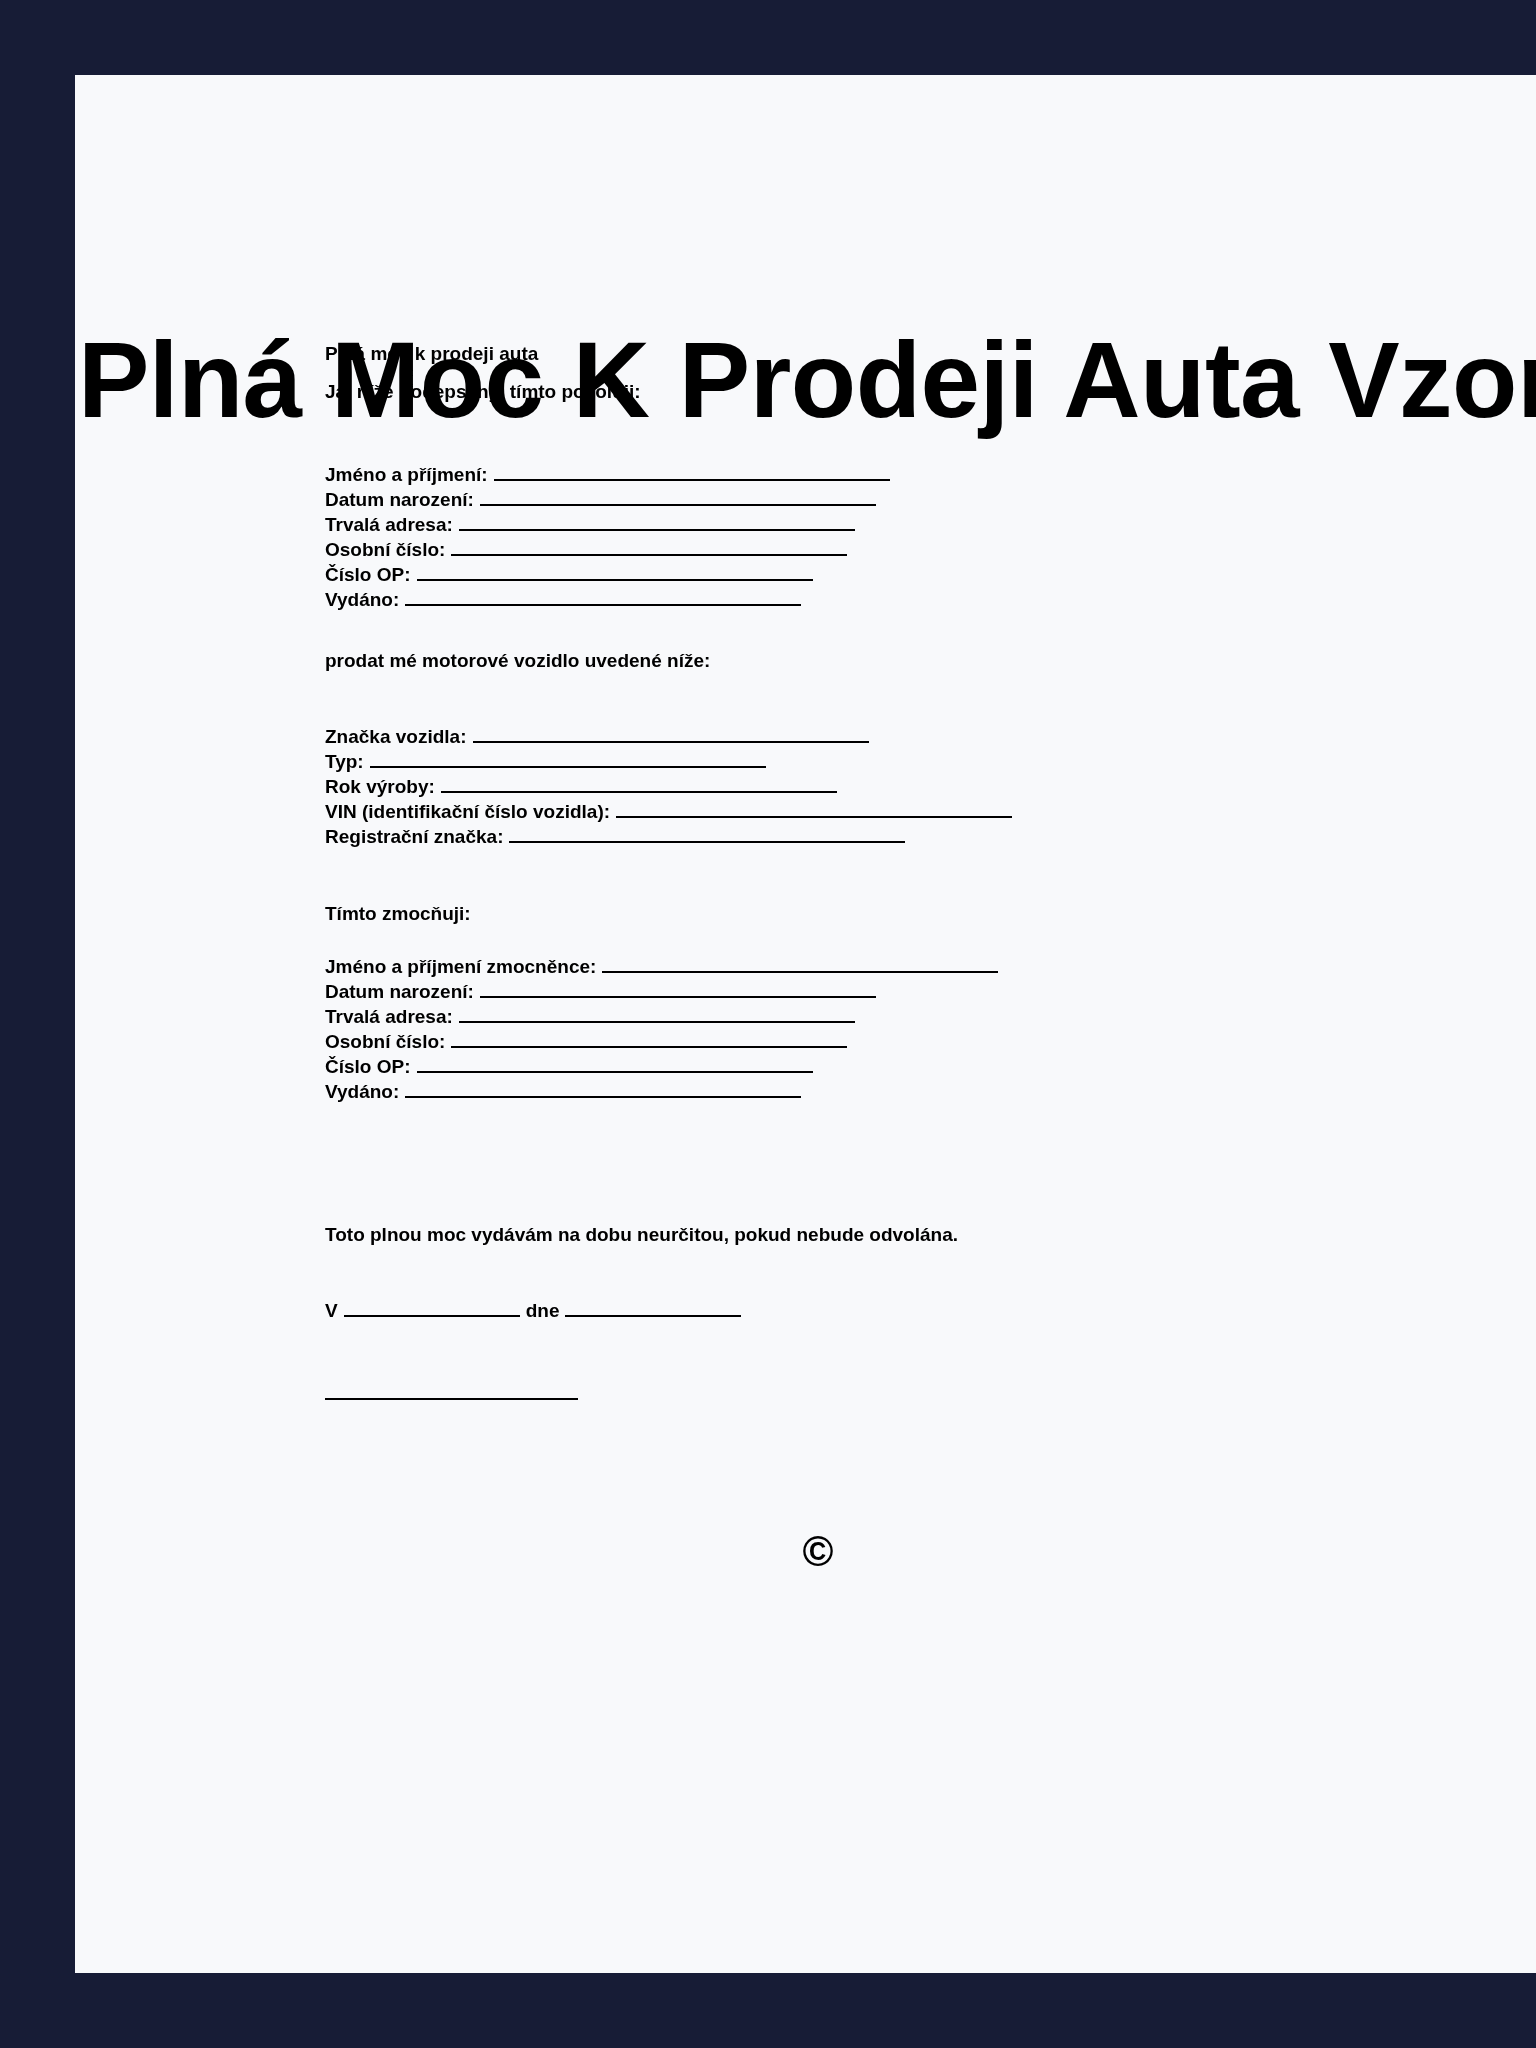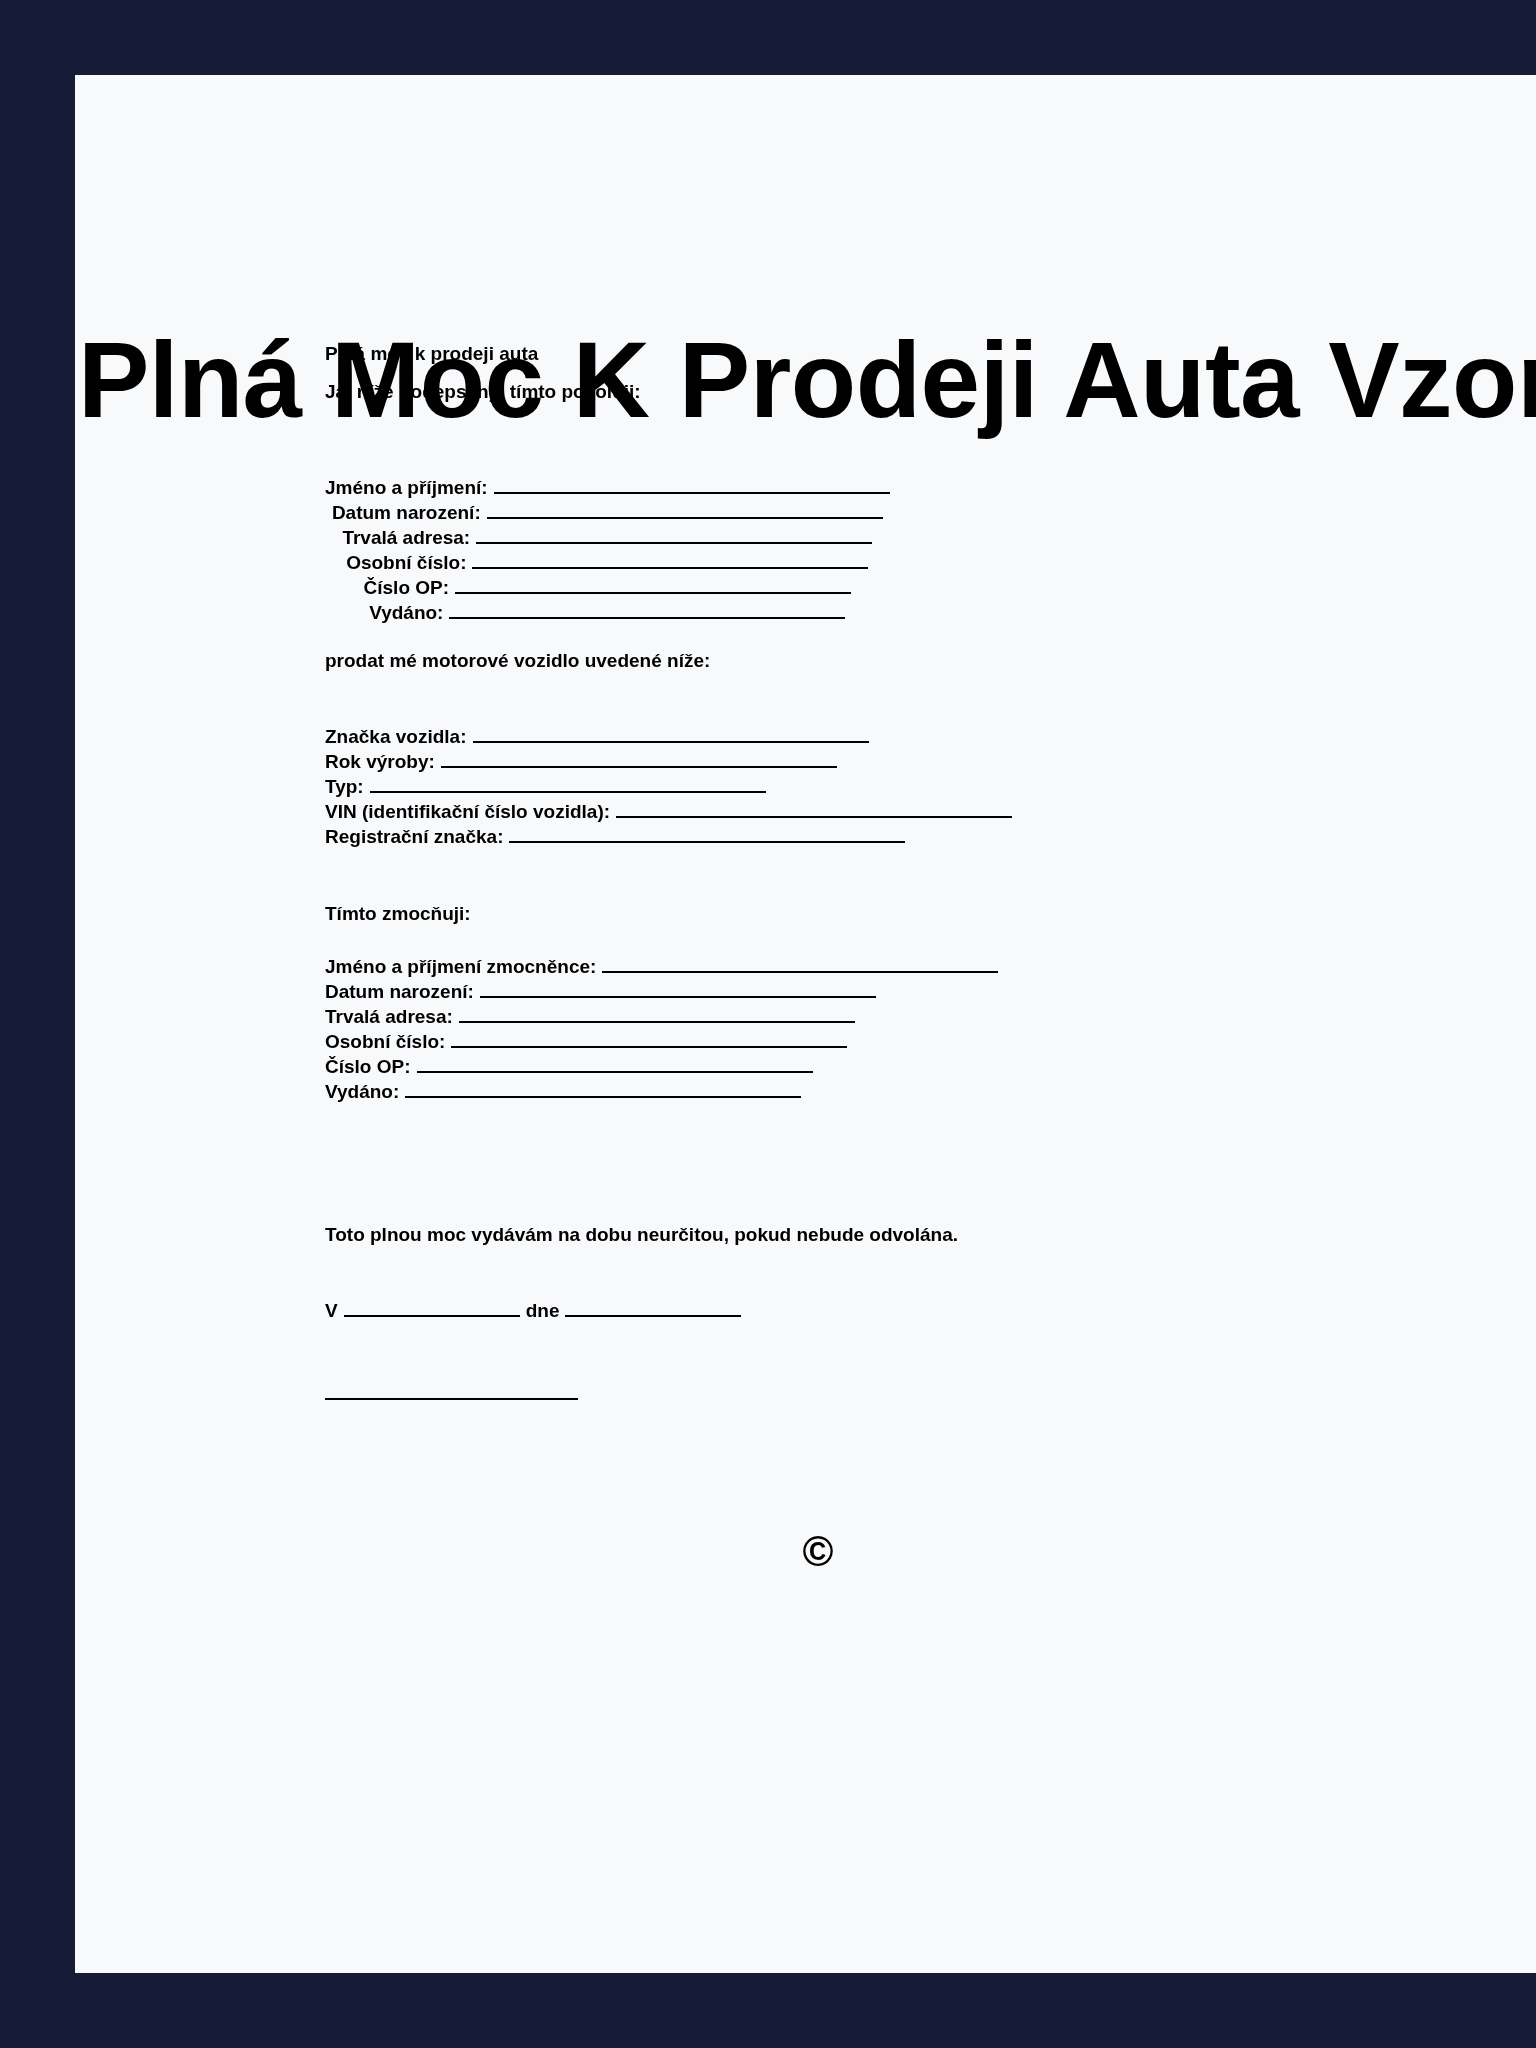--- a/index.html
+++ b/index.html
@@ -89,35 +89,35 @@
 <body>
 
 <div class="page">
 
   <h1 class="title">Plná Moc K Prodeji Auta Vzor</h1>
 
   <div class="body" style="top:266px;">Plná moc k prodeji auta</div>
 
   <div class="body" style="top:304px;">Já, níže podepsaný, tímto povoluji:</div>
 
-  <div class="fieldlist" style="top:400px;text-align:center;">
+  <div class="fieldlist" style="top:387px;">
     <div class="field"><span>Jméno a příjmení:</span><span class="blank long"></span></div>
     <div class="field"><span>Datum narození:</span><span class="blank long"></span></div>
     <div class="field"><span>Trvalá adresa:</span><span class="blank long"></span></div>
     <div class="field"><span>Osobní číslo:</span><span class="blank long"></span></div>
     <div class="field"><span>Číslo OP:</span><span class="blank long"></span></div>
     <div class="field"><span>Vydáno:</span><span class="blank long"></span></div>
   </div>
 
   <div class="body" style="top:573px;">prodat mé motorové vozidlo uvedené níže:</div>
 
   <div class="fieldlist" style="top:649px;">
     <div class="field"><span>Značka vozidla:</span><span class="blank long"></span></div>
+    <div class="field"><span>Typ:</span><span class="blank long"></span></div>
     <div class="field"><span>Rok výroby:</span><span class="blank long"></span></div>
-    <div class="field"><span>Typ:</span><span class="blank long"></span></div>
     <div class="field"><span>VIN (identifikační číslo vozidla):</span><span class="blank long"></span></div>
     <div class="field"><span>Registrační značka:</span><span class="blank long"></span></div>
   </div>
 
   <div class="body" style="top:802px;margin-top:24px;">Tímto zmocňuji:</div>
 
   <div class="fieldlist" style="top:879px;">
     <div class="field"><span>Jméno a příjmení zmocněnce:</span><span class="blank long"></span></div>
     <div class="field"><span>Datum narození:</span><span class="blank long"></span></div>
     <div class="field"><span>Trvalá adresa:</span><span class="blank long"></span></div>

